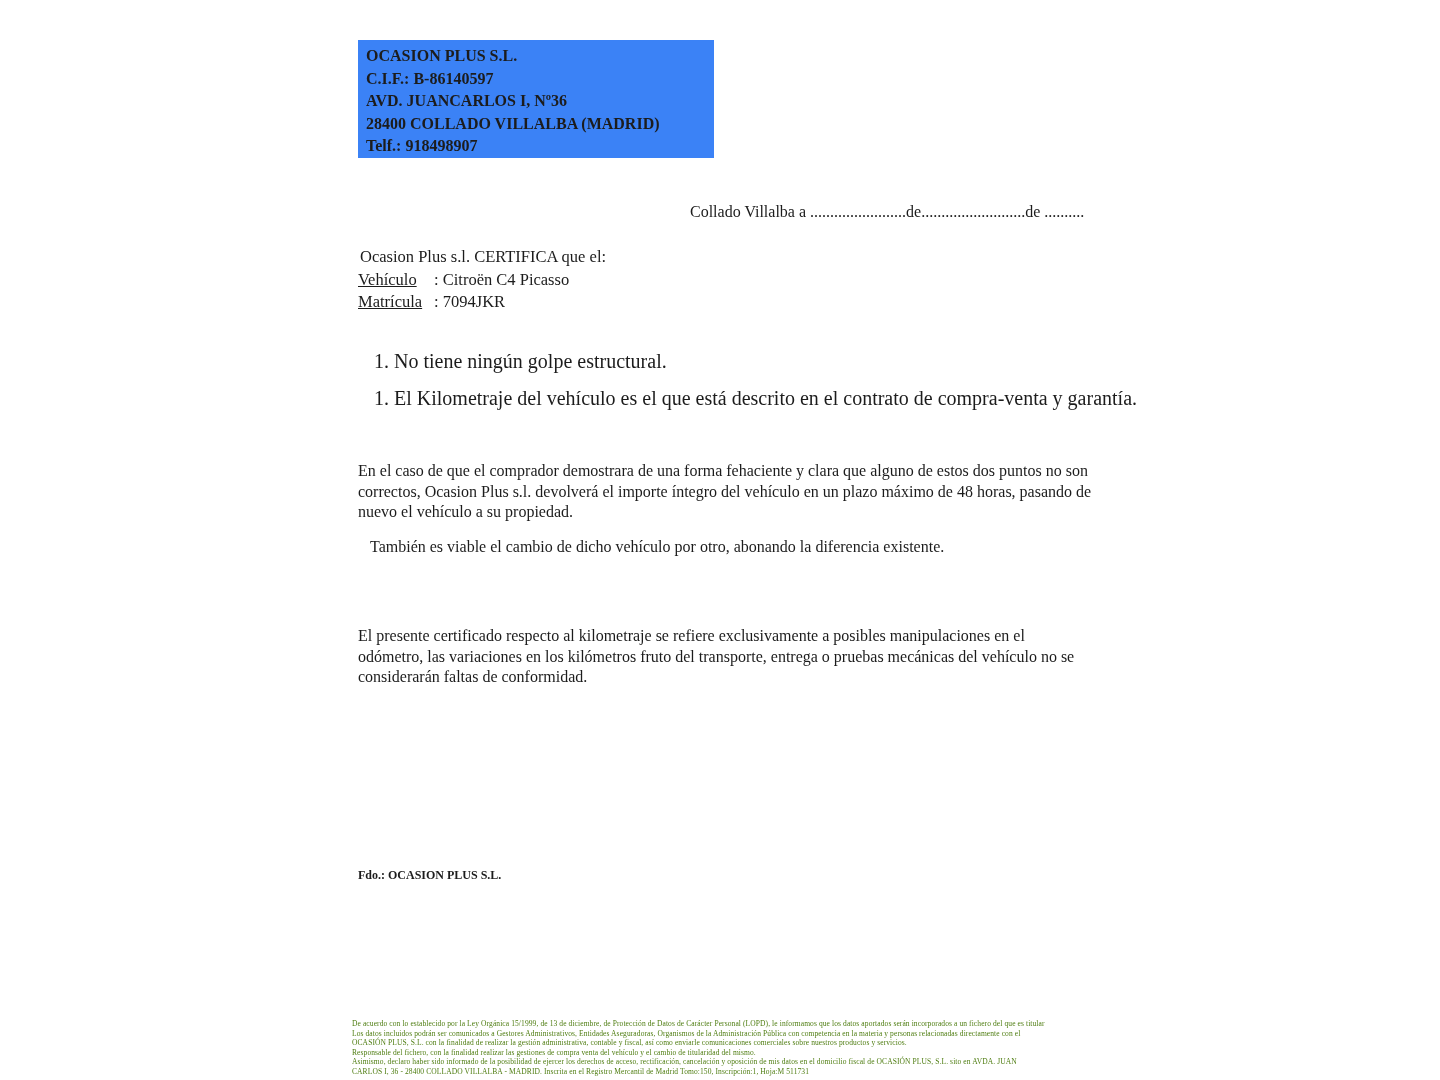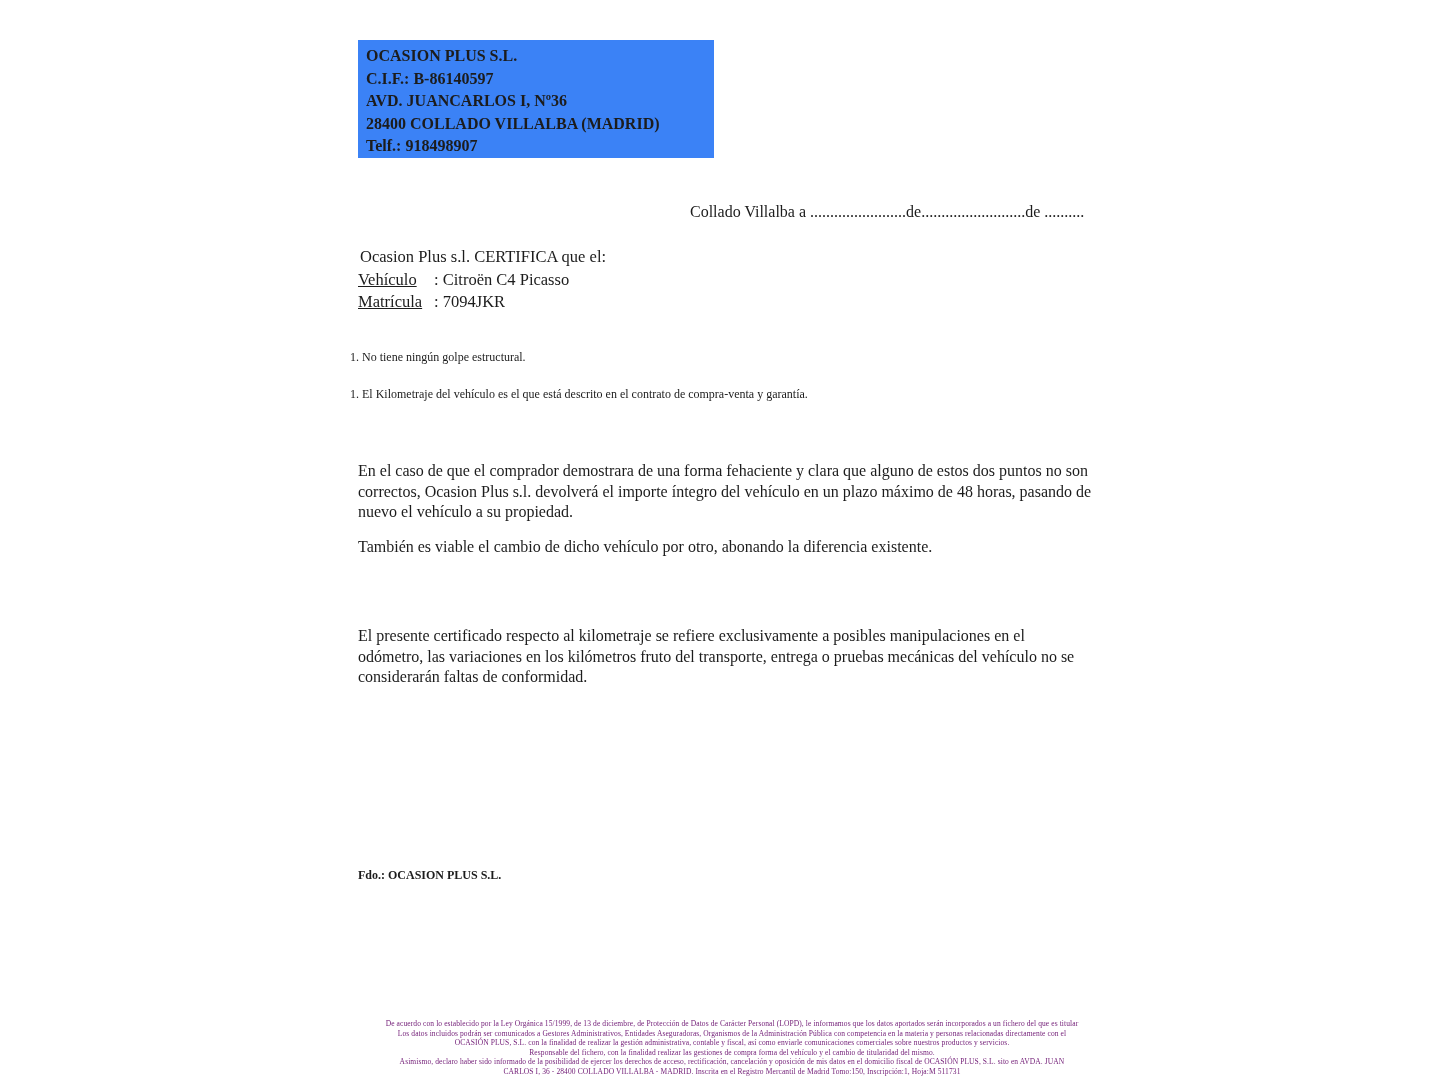--- a/index.html
+++ b/index.html
@@ -54,53 +54,52 @@
   }
   .cert-row .cert-label {
     display: inline-block;
     width: 76px;
     text-decoration: underline;
   }
   .row-vehicle { top: 270px; }
   .row-plate   { top: 292px; }
 
   .clause {
-    left: 350px;
-    font-size: 12px;
+    left: 374px;
+    font-size: 20px;
     white-space: nowrap;
   }
   .clause-1 { top: 350px; }
   .clause-2 { top: 387px; }
 
   .para {
     left: 358px;
     width: 736px;
     font-size: 16px;
     line-height: 20.6px;
     text-align: left;
   }
   .para-1 { top: 461px; }
-  .para-2 { top: 537px; }
+  .para-2 { top: 537px; margin-left: 12px; }
   .para-3 { top: 572px; }
   .para-4 { top: 626px; }
 
   .signature {
     left: 358px;
     top: 868px;
     font-size: 12px;
     white-space: nowrap;
     font-weight: bold;
   }
 
   .legal {
     left: 352px;
     top: 1019px;
     width: 760px;
-    color: #701a75;
-    text-align: center;
+    color: #4d7c0f;
   }
   .legal .lline {
     font-size: 7.5px;
     line-height: 9.6px;
     white-space: nowrap;
     letter-spacing: 0.1px;
   }
 </style>
 </head>
 <body>
@@ -133,18 +132,18 @@
   <div class="abs para para-1">En el caso de que el comprador demostrara de una forma fehaciente y clara que alguno de estos dos puntos no son correctos, Ocasion Plus s.l. devolverá el importe íntegro del vehículo en un plazo máximo de 48 horas, pasando de nuevo el vehículo a su propiedad.</div>
   <div class="abs para para-2">También es viable el cambio de dicho vehículo por otro, abonando la diferencia existente.</div>
   <div class="abs para para-4">El presente certificado respecto al kilometraje se refiere exclusivamente a posibles manipulaciones en el odómetro, las variaciones en los kilómetros fruto del transporte, entrega o pruebas mecánicas del vehículo no se considerarán faltas de conformidad.</div>
 
   <div class="abs signature">Fdo.: OCASION PLUS S.L.</div>
 
   <div class="abs legal">
     <div class="lline">De acuerdo con lo establecido por la Ley Orgánica 15/1999, de 13 de diciembre, de Protección de Datos de Carácter Personal (LOPD), le informamos que los datos aportados serán incorporados a un fichero del que es titular</div>
     <div class="lline">Los datos incluidos podrán ser comunicados a Gestores Administrativos, Entidades Aseguradoras, Organismos de la Administración Pública con competencia en la materia y personas relacionadas directamente con el</div>
     <div class="lline">OCASIÓN PLUS, S.L. con la finalidad de realizar la gestión administrativa, contable y fiscal, así como enviarle comunicaciones comerciales sobre nuestros productos y servicios.</div>
-    <div class="lline">Responsable del fichero, con la finalidad realizar las gestiones de compra forma del vehículo y el cambio de titularidad del mismo.</div>
+    <div class="lline">Responsable del fichero, con la finalidad realizar las gestiones de compra venta del vehículo y el cambio de titularidad del mismo.</div>
     <div class="lline">Asimismo, declaro haber sido informado de la posibilidad de ejercer los derechos de acceso, rectificación, cancelación y oposición de mis datos en el domicilio fiscal de OCASIÓN PLUS, S.L. sito en AVDA. JUAN</div>
     <div class="lline">CARLOS I, 36 - 28400 COLLADO VILLALBA - MADRID. Inscrita en el Registro Mercantil de Madrid Tomo:150, Inscripción:1, Hoja:M 511731</div>
   </div>
 
 </div>
 
 </body></html>

